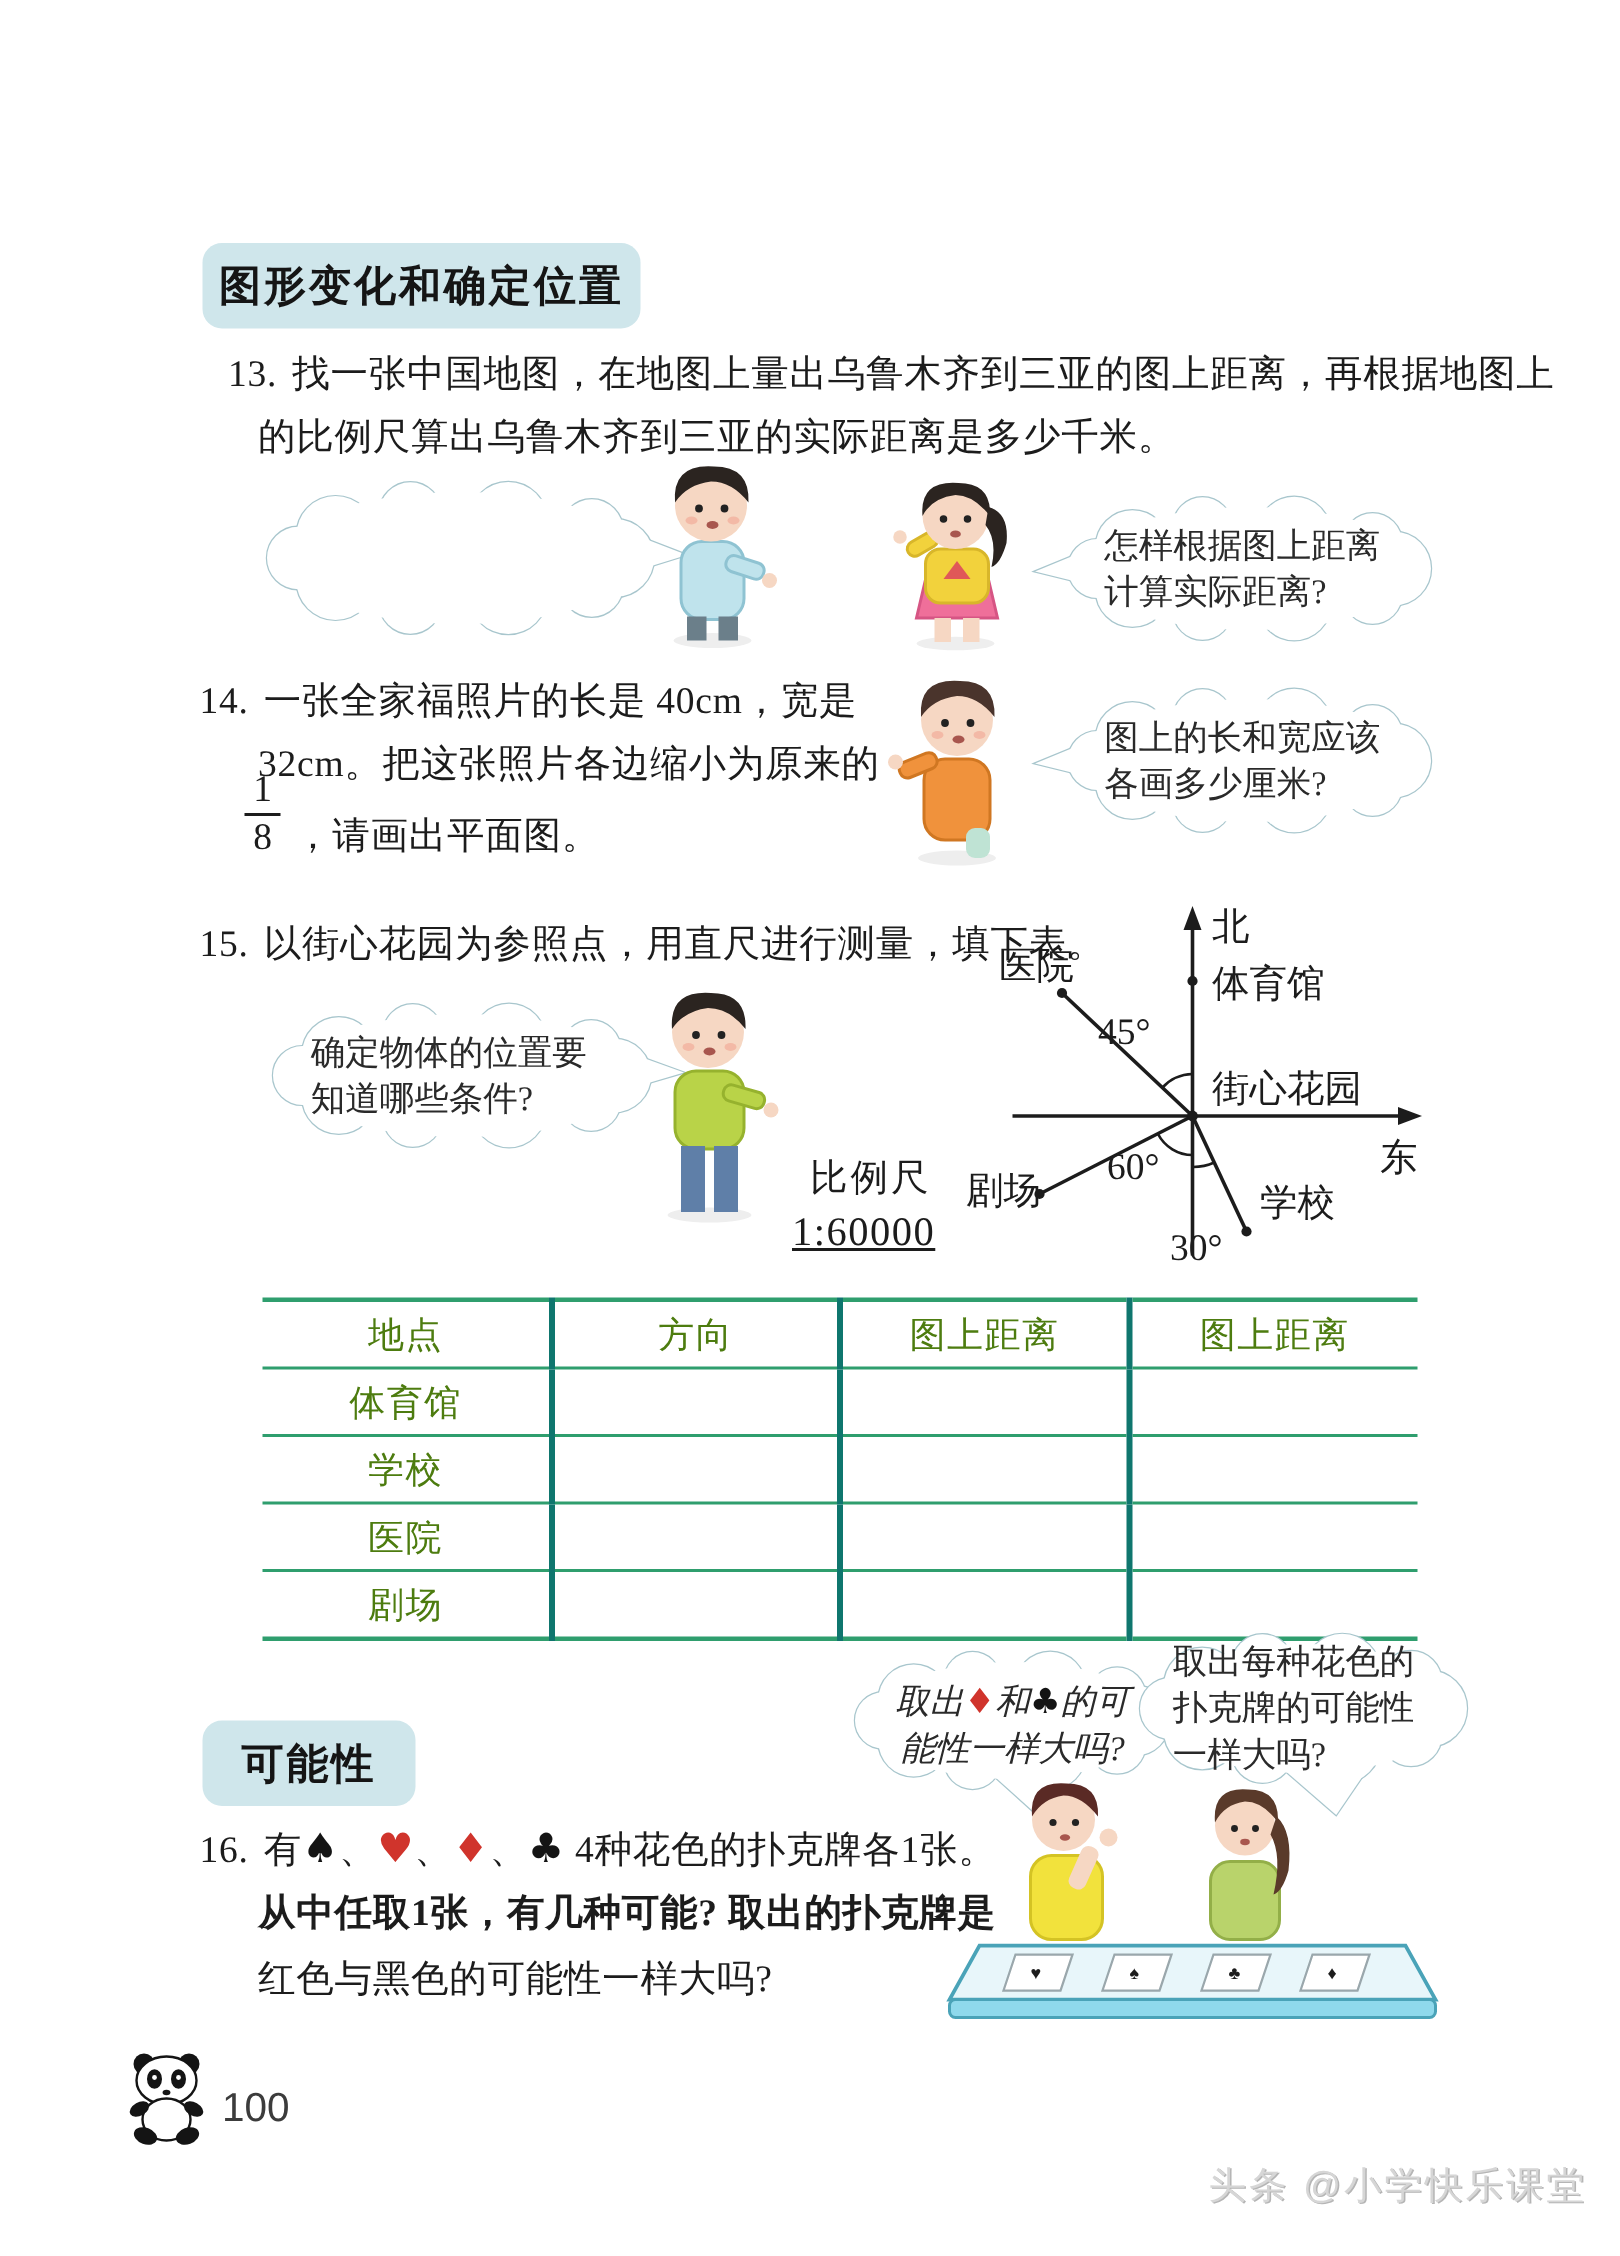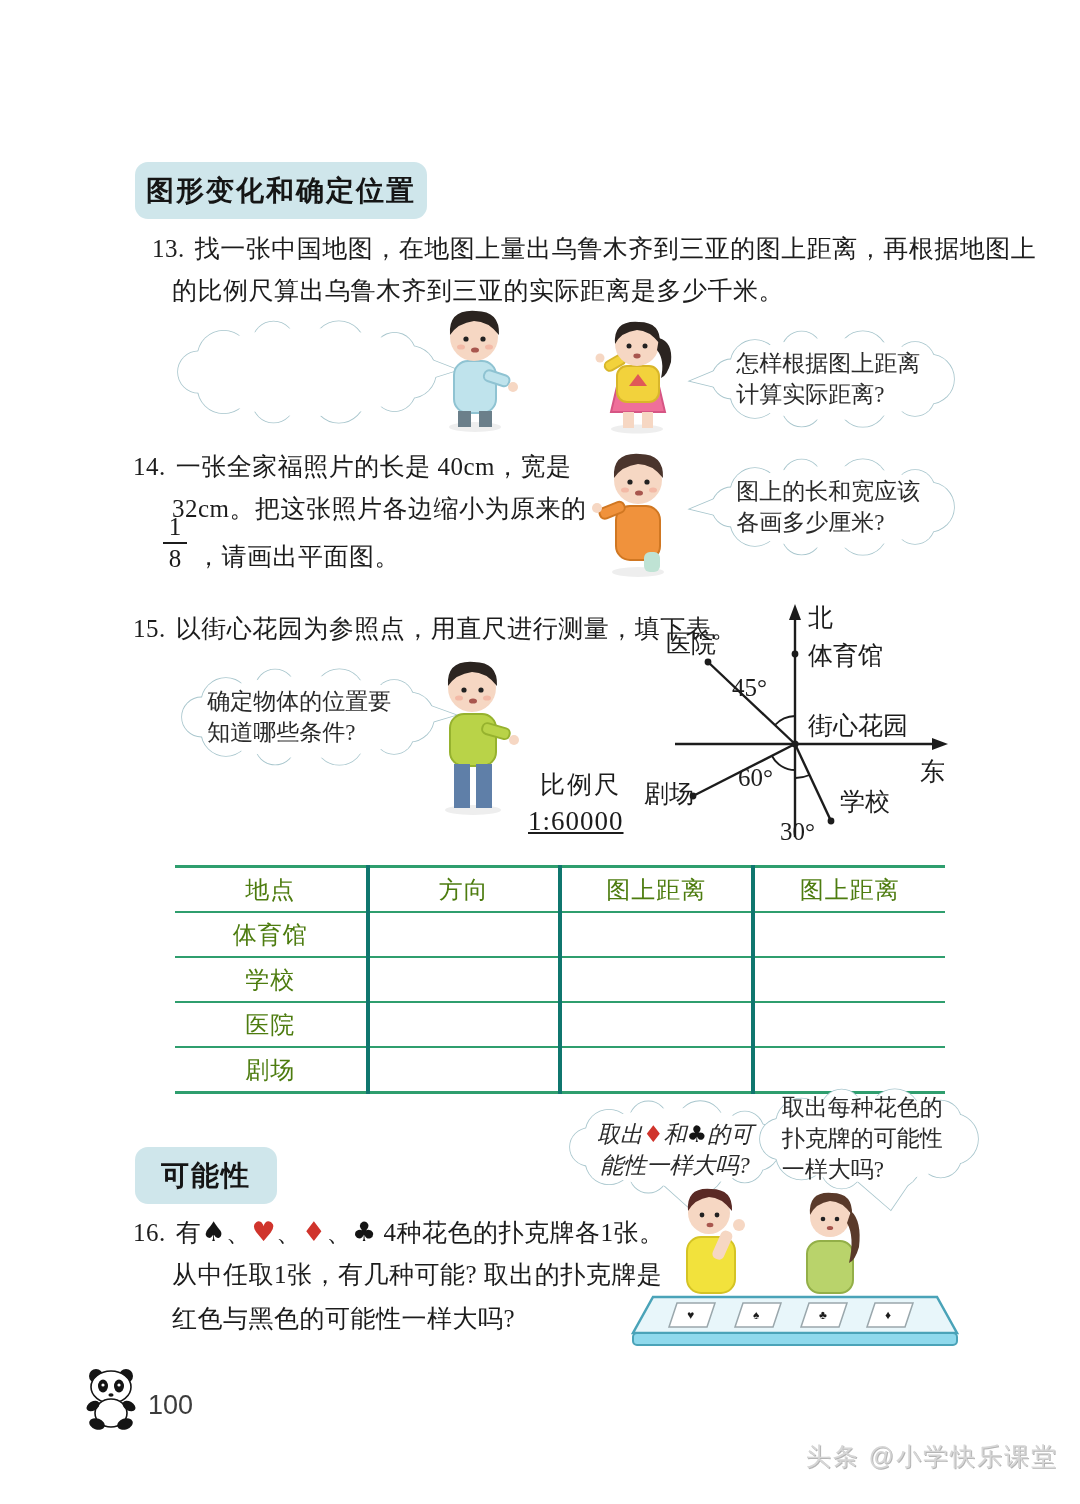--- a/index.html
+++ b/index.html
@@ -387,21 +387,21 @@
     <div class="cloud-text">取出每种花色的扑克牌的可能性一样大吗?</div>
   </div>
 
   <div class="secbox abs" style="left:135px;top:1147px;width:142px;height:57px;">
     <span>可能性</span>
   </div>
 
   <div class="qline abs" style="left:133px;top:1216px;">
     <span class="qnum">16.</span><span>有</span><span class="suit blk">♠</span><span>、</span><span class="suit red">♥</span><span>、</span><span class="suit red">♦</span><span>、</span><span class="suit blk">♣</span><span> 4种花色的扑克牌各1张。</span>
   </div>
-  <div class="qline abs" style="left:172px;top:1258px;">
+  <div class="qline abs" style="left:172px;top:1258px;font-weight:bold;">
     <span>从中任取1张，有几种可能? 取出的扑克牌是</span>
   </div>
   <div class="qline abs" style="left:172px;top:1302px;">
     <span>红色与黑色的可能性一样大吗?</span>
   </div>
 
   <div class="abs" style="left:615px;top:1185px;">
     <svg width="350" height="165" viewBox="0 0 350 165">
 
       <rect x="72" y="52" width="48" height="56" rx="14" fill="#f2e23c" stroke="#d4c324" stroke-width="2"></rect>

